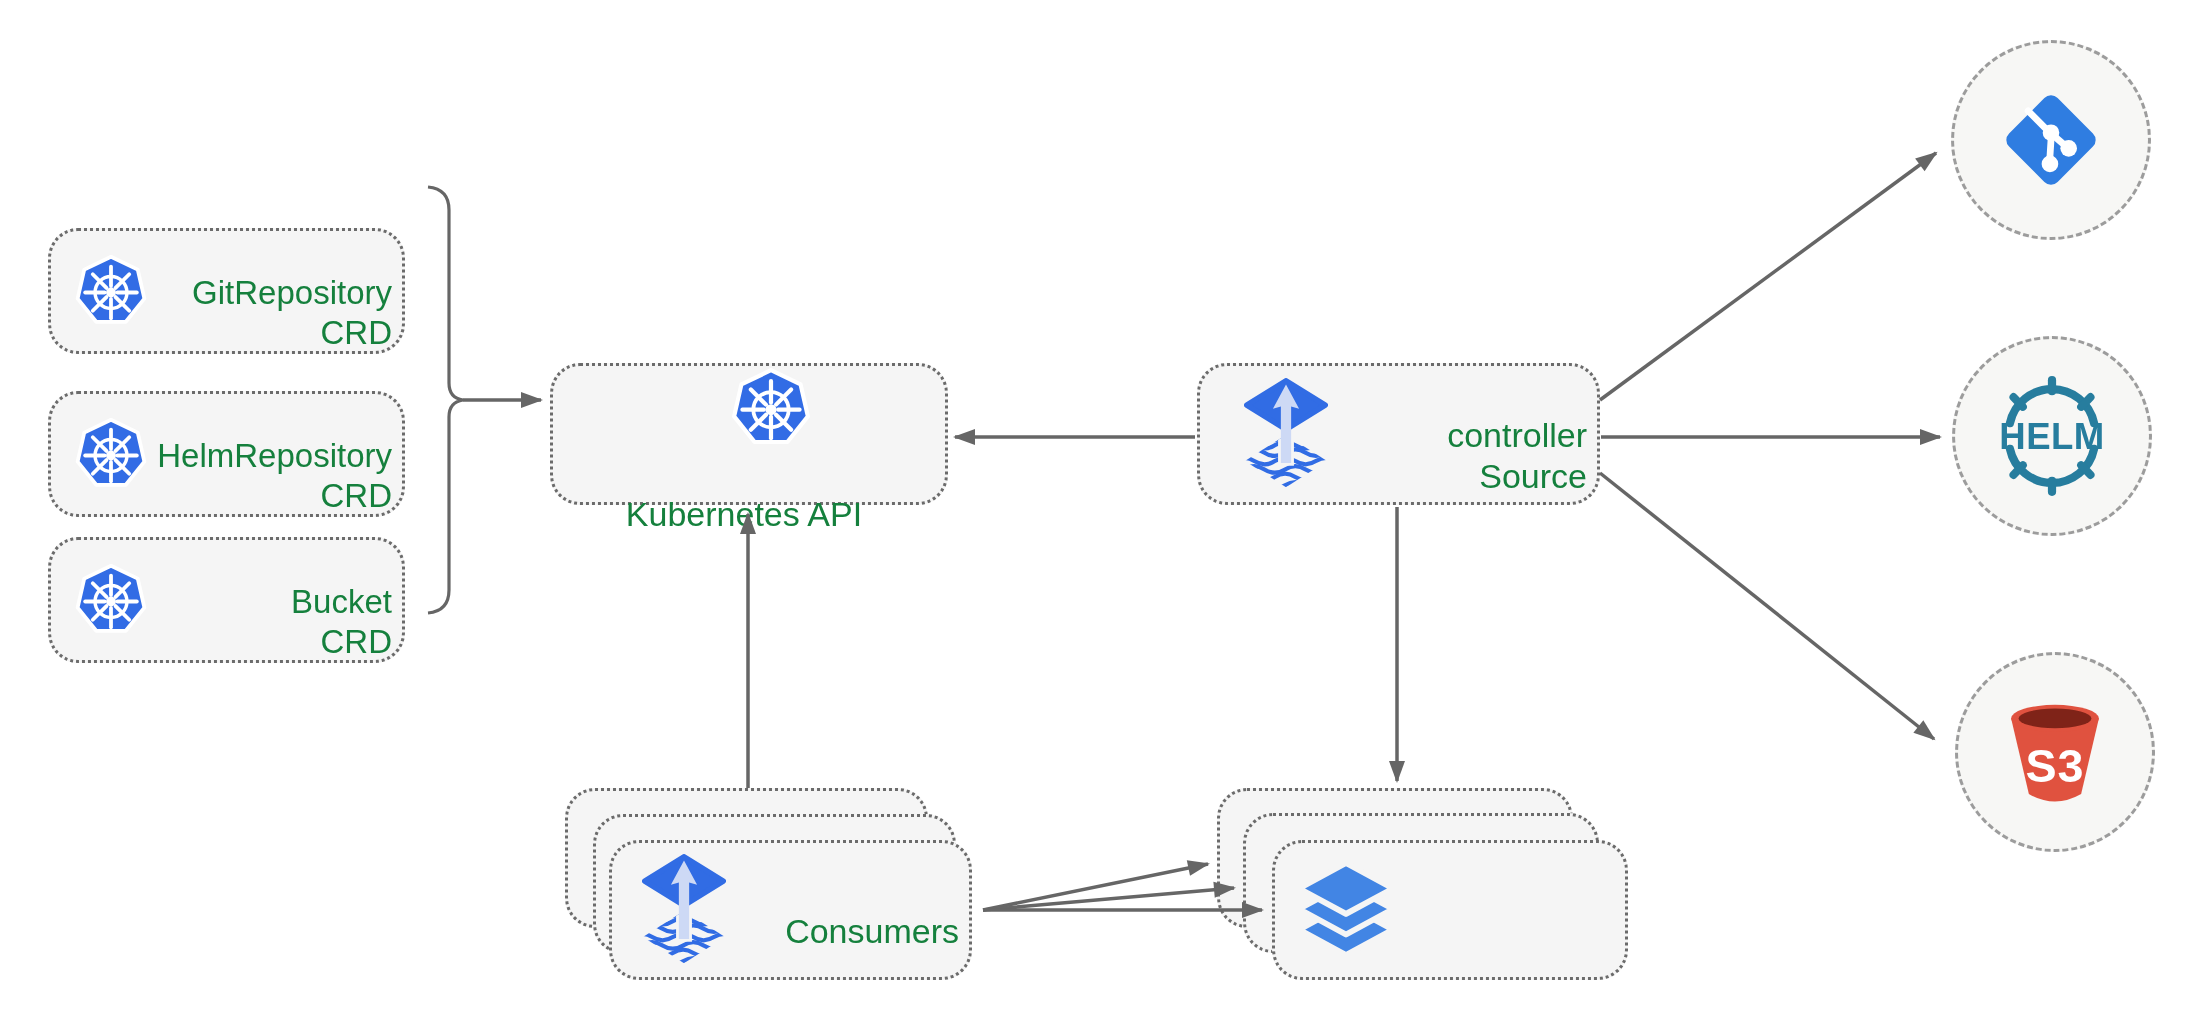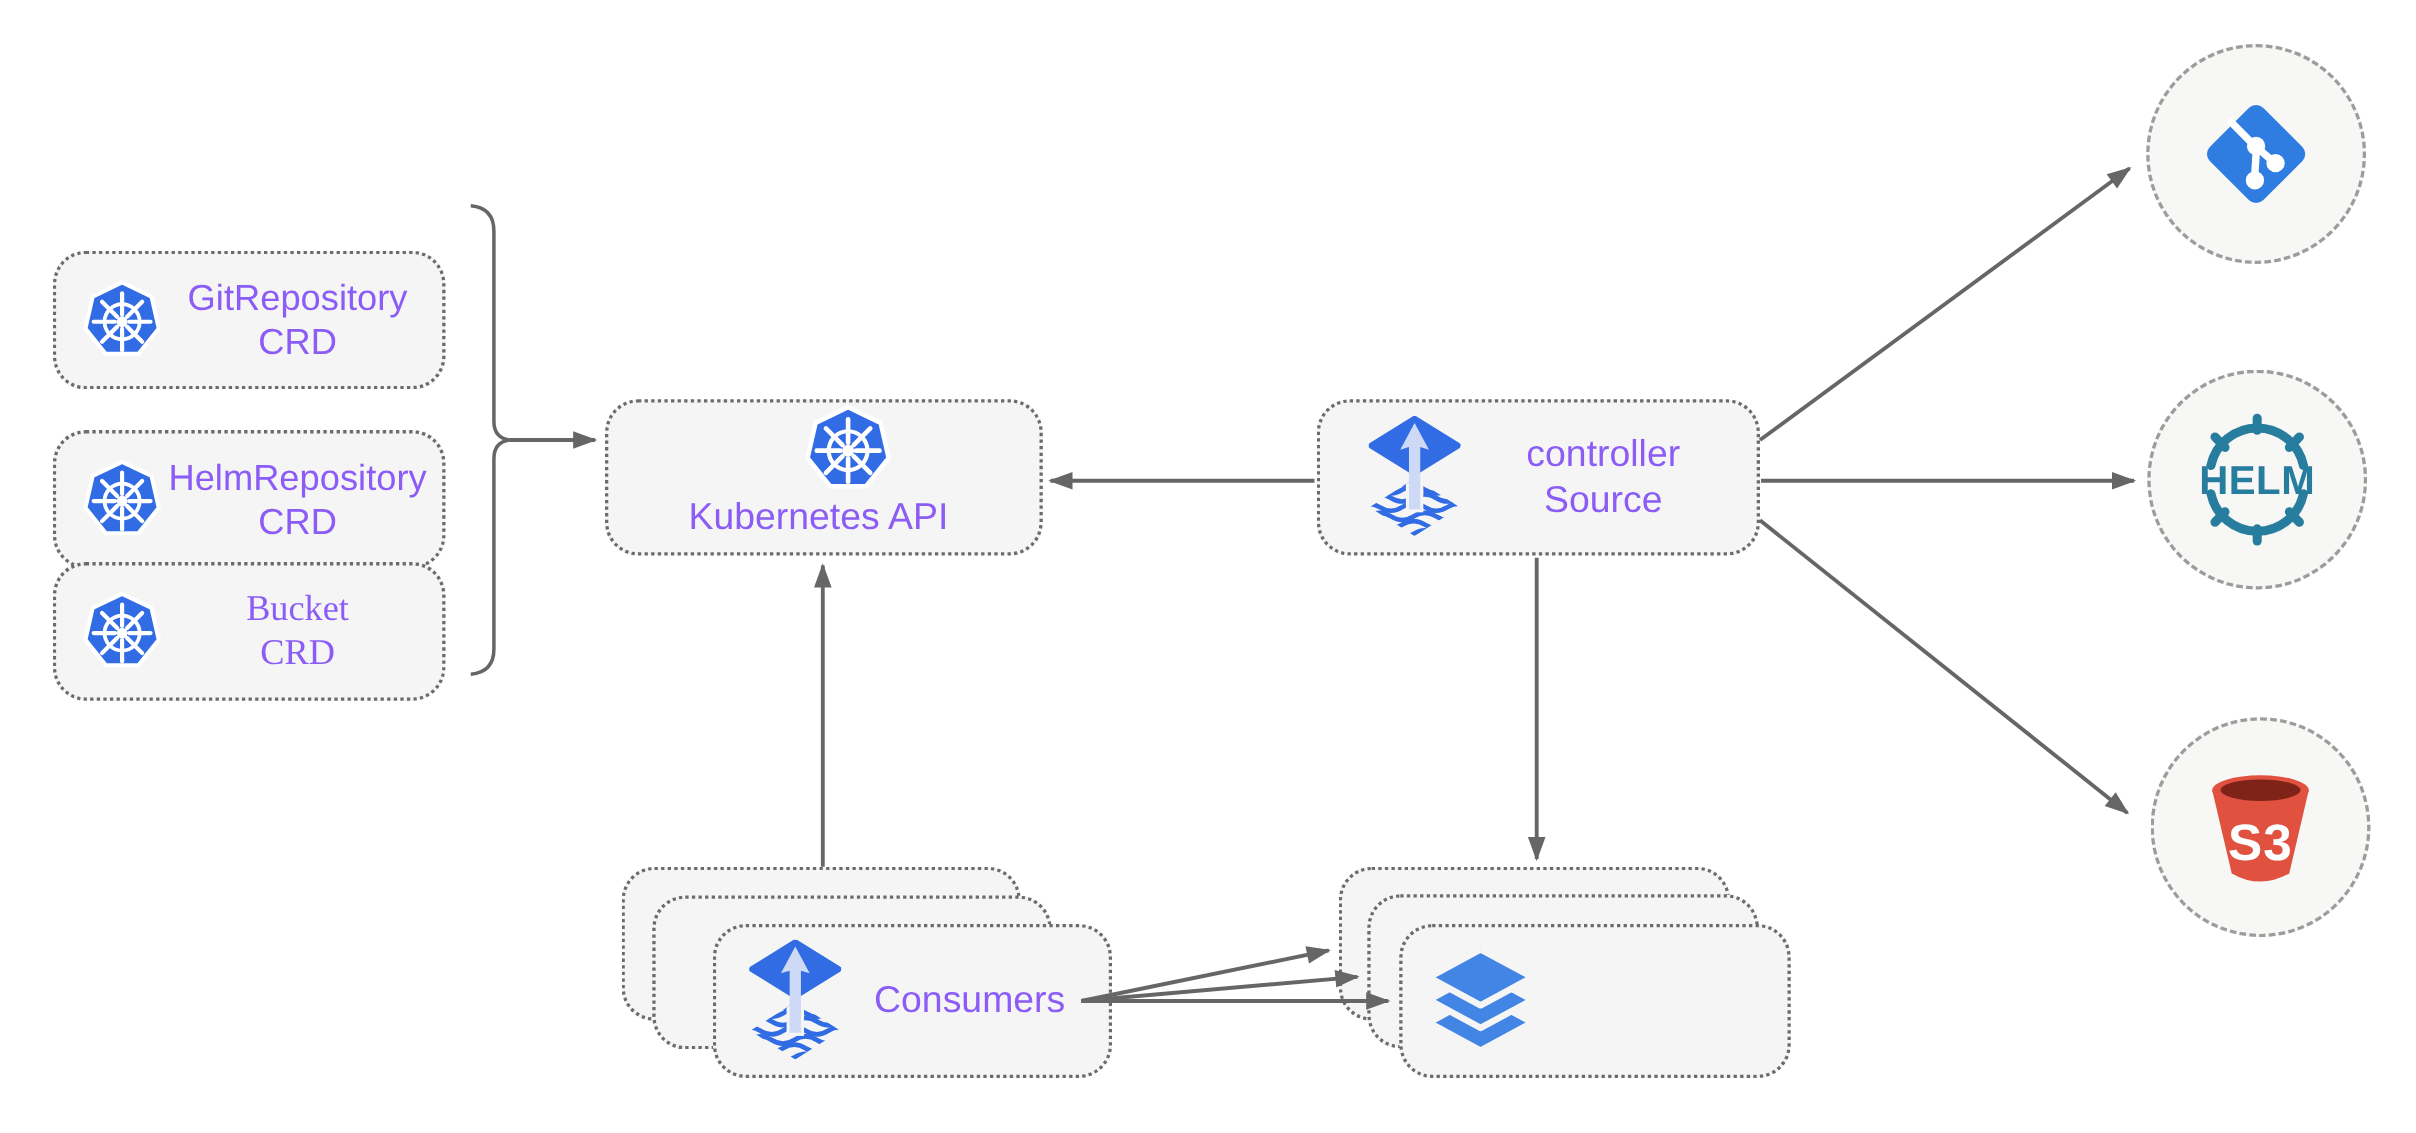--- a/index.html
+++ b/index.html
@@ -9,23 +9,24 @@
 
   .node, .ghost {
     position:absolute;
     background:#f5f5f5;
     border:3px dotted #6b6b6b;
     border-radius:30px;
   }
   .node { display:flex; align-items:center; }
   .node .icon { flex-shrink:0; }
   .node .label {
-    flex:1; text-align:center;
-    font-size:34px; color:#8b5cf6; line-height:1.22;
+    flex:1; text-align:right;
+    font-size:34px; color:#15803d; line-height:1.22;
     padding-right:10px;
+    margin-top:44px;
   }
   .crd .label { font-size:33px; }
 
   .circle {
     position:absolute; width:200px; height:200px;
     background:#f7f7f5;
     border:3px dashed #9c9c9c;
     border-radius:50%;
     display:flex; align-items:center; justify-content:center;
   }
@@ -129,21 +130,21 @@
   <div class="node crd" style="left:48px; top:391px; width:357px; height:126px;">
     <svg class="icon" width="76" height="76" viewBox="0 0 100 100" style="margin-left:22px;">
         <use href="#sym-k8s"></use>
       </svg>
     <div class="label">
       <div>HelmRepository</div>
       <div>CRD</div>
     </div>
   </div>
 
-  <div class="node crd" style="left:48px; top:511px; width:357px; height:126px;font-family:Liberation Serif, serif;">
+  <div class="node crd" style="left:48px; top:537px; width:357px; height:126px;">
     <svg class="icon" width="76" height="76" viewBox="0 0 100 100" style="margin-left:22px;">
         <use href="#sym-k8s"></use>
       </svg>
     <div class="label">
       <div>Bucket</div>
       <div>CRD</div>
     </div>
   </div>
 
   <div class="node" style="left:550px; top:363px; width:398px; height:142px;flex-direction:column;">
@@ -158,21 +159,21 @@
         <use href="#sym-flux"></use>
       </svg>
     <div class="label">
       <div>controller</div>
       <div>Source</div>
     </div>
   </div>
 
   <div class="ghost" style="left:565px; top:788px; width:363px; height:140px;"></div>
   <div class="ghost" style="left:593px; top:814px; width:363px; height:140px;"></div>
-  <div class="node" style="left:648px; top:840px; width:363px; height:140px;">
+  <div class="node" style="left:609px; top:840px; width:363px; height:140px;">
     <svg class="icon" width="84" height="112" viewBox="0 0 90 120" style="margin-left:30px;">
         <use href="#sym-flux"></use>
       </svg>
     <div class="label">Consumers</div>
   </div>
 
   <div class="ghost" style="left:1217px; top:788px; width:356px; height:140px;"></div>
   <div class="ghost" style="left:1243px; top:813px; width:356px; height:140px;"></div>
   <div class="node" style="left:1272px; top:840px; width:356px; height:140px;">
     <svg class="icon" width="98" height="94" viewBox="0 0 100 96" style="margin-left:22px;">

